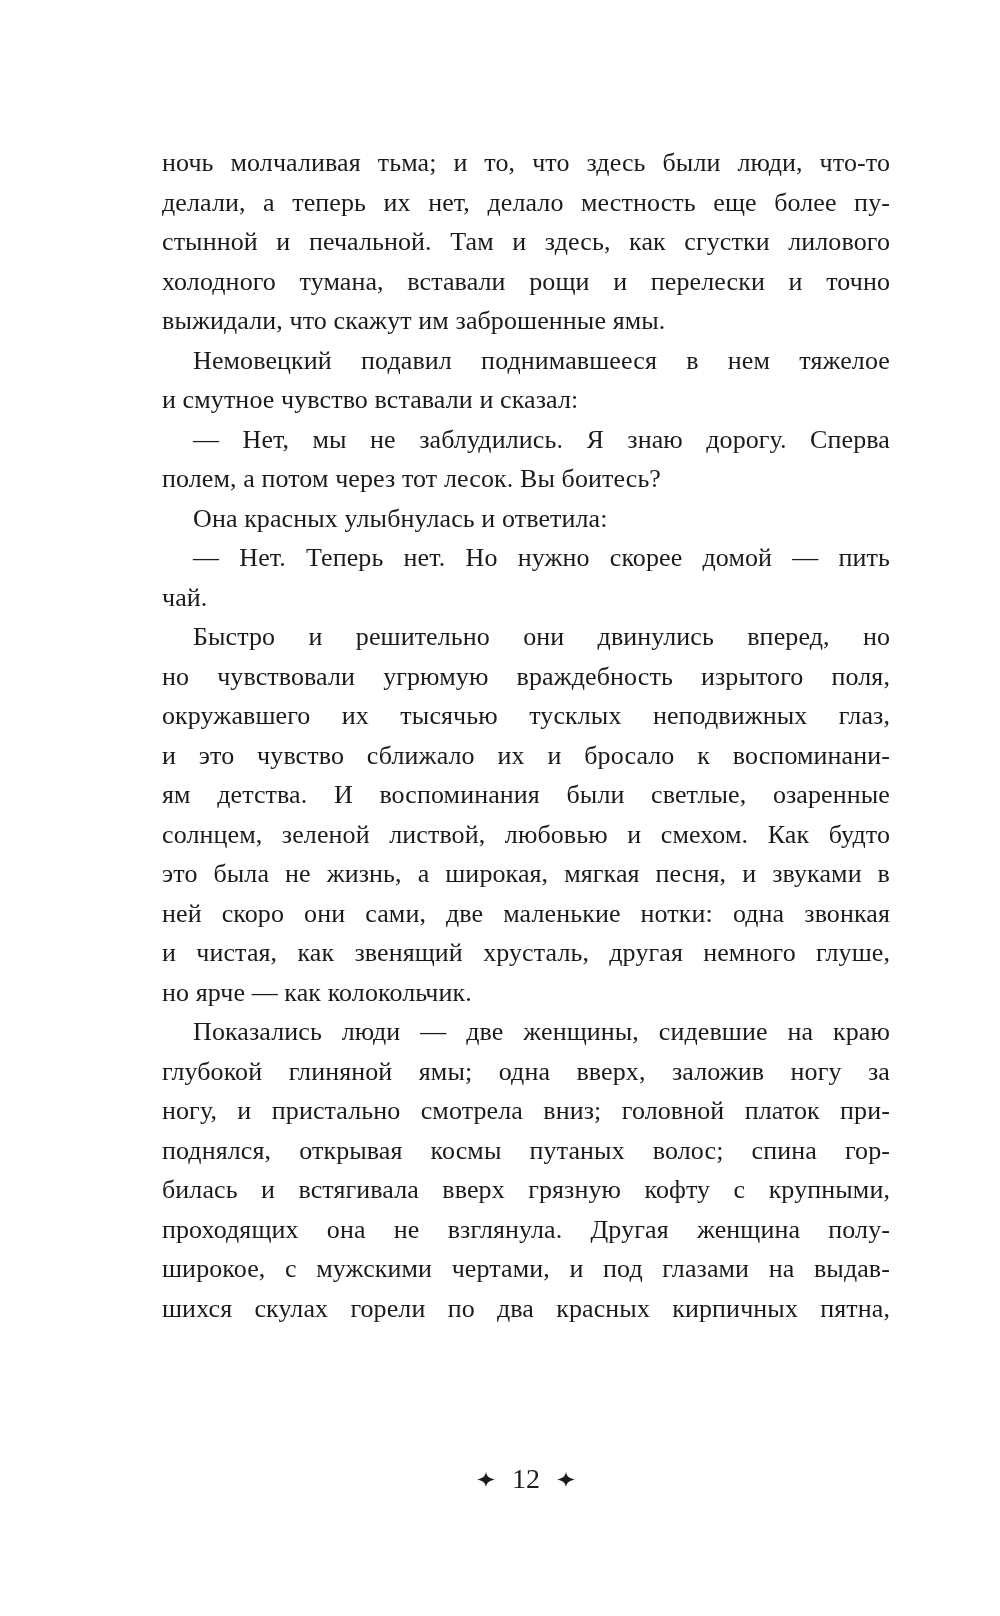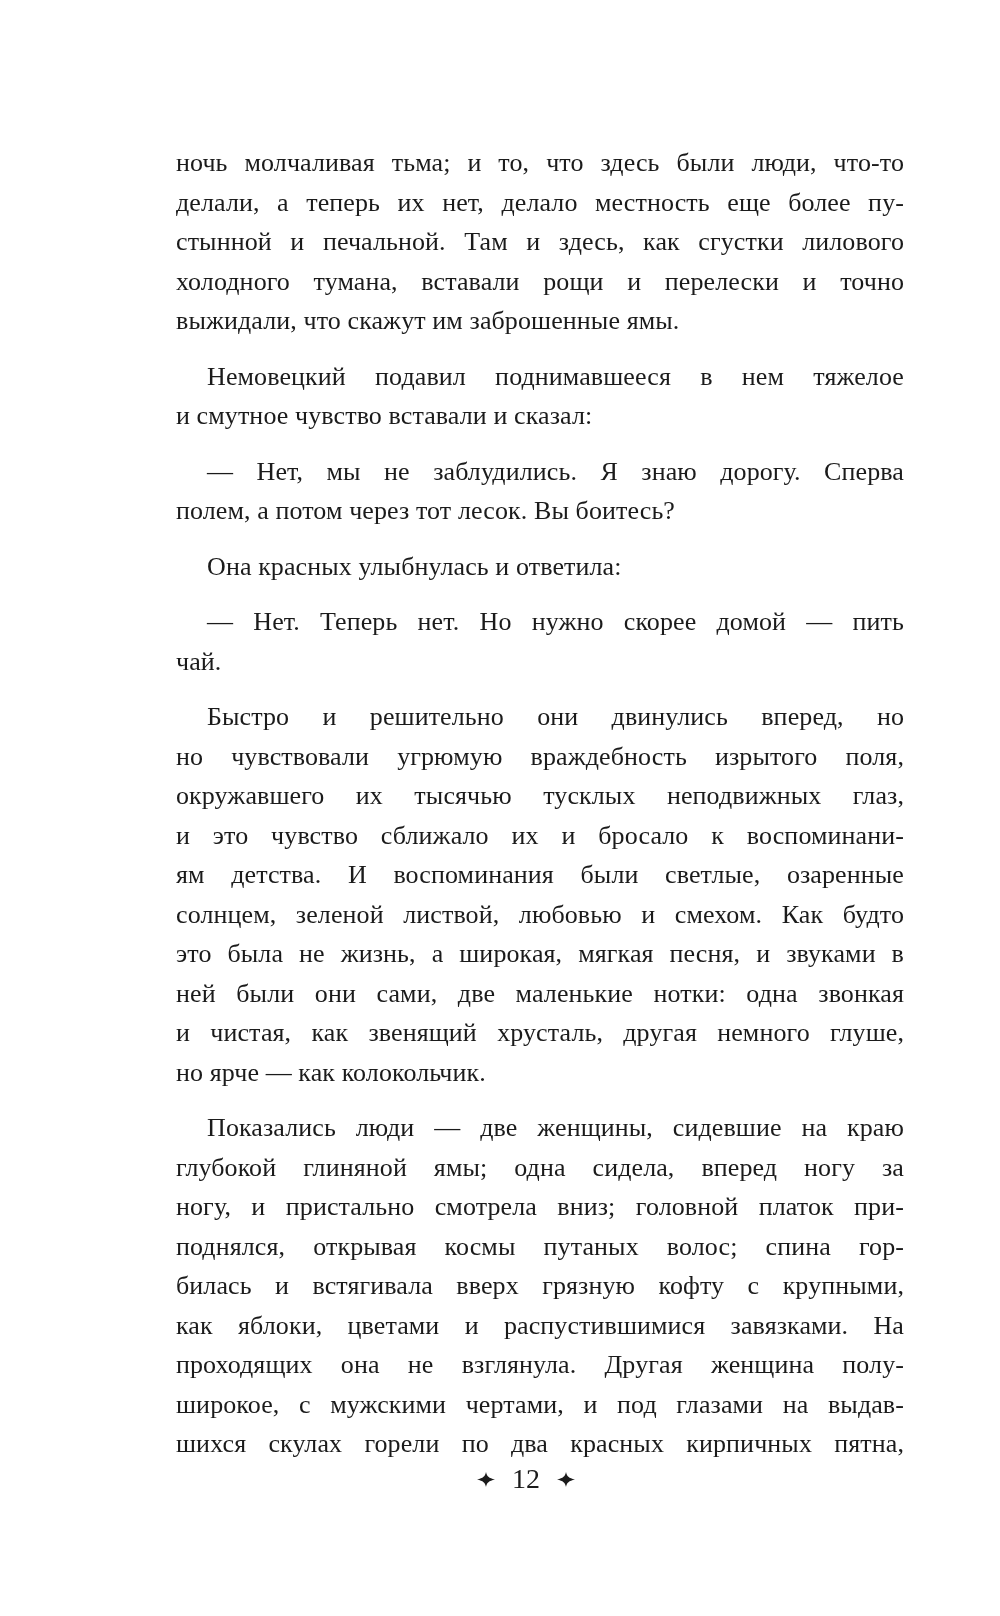--- a/index.html
+++ b/index.html
@@ -14,42 +14,41 @@
     font-family: "Liberation Serif", "DejaVu Serif", serif;
     color: #1b1b1b;
     overflow: hidden;
   }
   .book-page {
     position: absolute;
     inset: 0;
   }
   .text-block {
     position: absolute;
-    left: 176px;
+    left: 162px;
     top: 143px;
     width: 728px;
     font-size: 26px;
     line-height: 39.5px;
     letter-spacing: 0.1px;
   }
   .paragraph {
     margin: 0;
     padding: 0;
   }
   .line {
     text-align: justify;
     text-align-last: justify;
     white-space: normal;
   }
   .line.final {
     text-align-last: left;
   }
   .line.indent {
     text-indent: 31px;
-    margin-top: 16px;
   }
   .page-footer {
     position: absolute;
     left: 162px;
     top: 1462px;
     width: 728px;
     display: flex;
     justify-content: center;
     gap: 17px;
     font-size: 28px;
@@ -96,31 +95,30 @@
         <div class="line final">чай.</div>
       </div>
       <div class="paragraph">
         <div class="line indent">Быстро и решительно они двинулись вперед, но</div>
         <div class="line">но чувствовали угрюмую враждебность изрытого поля,</div>
         <div class="line">окружавшего их тысячью тусклых неподвижных глаз,</div>
         <div class="line">и это чувство сближало их и бросало к воспоминани-</div>
         <div class="line">ям детства. И воспоминания были светлые, озаренные</div>
         <div class="line">солнцем, зеленой листвой, любовью и смехом. Как будто</div>
         <div class="line">это была не жизнь, а широкая, мягкая песня, и звуками в</div>
-        <div class="line">ней были они сами, две маленькие нотки: одна звонкая</div>
+        <div class="line">ней скоро они сами, две маленькие нотки: одна звонкая</div>
         <div class="line">и чистая, как звенящий хрусталь, другая немного глуше,</div>
         <div class="line final">но ярче — как колокольчик.</div>
       </div>
       <div class="paragraph">
         <div class="line indent">Показались люди — две женщины, сидевшие на краю</div>
-        <div class="line">глубокой глиняной ямы; одна сидела, вперед ногу за</div>
+        <div class="line">глубокой глиняной ямы; одна вверх, заложив ногу за</div>
         <div class="line">ногу, и пристально смотрела вниз; головной платок при-</div>
         <div class="line">поднялся, открывая космы путаных волос; спина гор-</div>
         <div class="line">билась и встягивала вверх грязную кофту с крупными,</div>
-        <div class="line">как яблоки, цветами и распустившимися завязками. На</div>
         <div class="line">проходящих она не взглянула. Другая женщина полу-</div>
         <div class="line">широкое, с мужскими чертами, и под глазами на выдав-</div>
         <div class="line">шихся скулах горели по два красных кирпичных пятна,</div>
       </div>
     </div>
 
   <div class="page-footer">
     <span class="ornament">
       <svg width="18" height="15" viewBox="0 0 18 15" aria-hidden="true">
         <path d="M9 0 C9.9 4.2 11.7 6.2 18 7.5 C11.7 8.8 9.9 10.8 9 15 C8.1 10.8 6.3 8.8 0 7.5 C6.3 6.2 8.1 4.2 9 0 Z" fill="#1b1b1b"></path>

